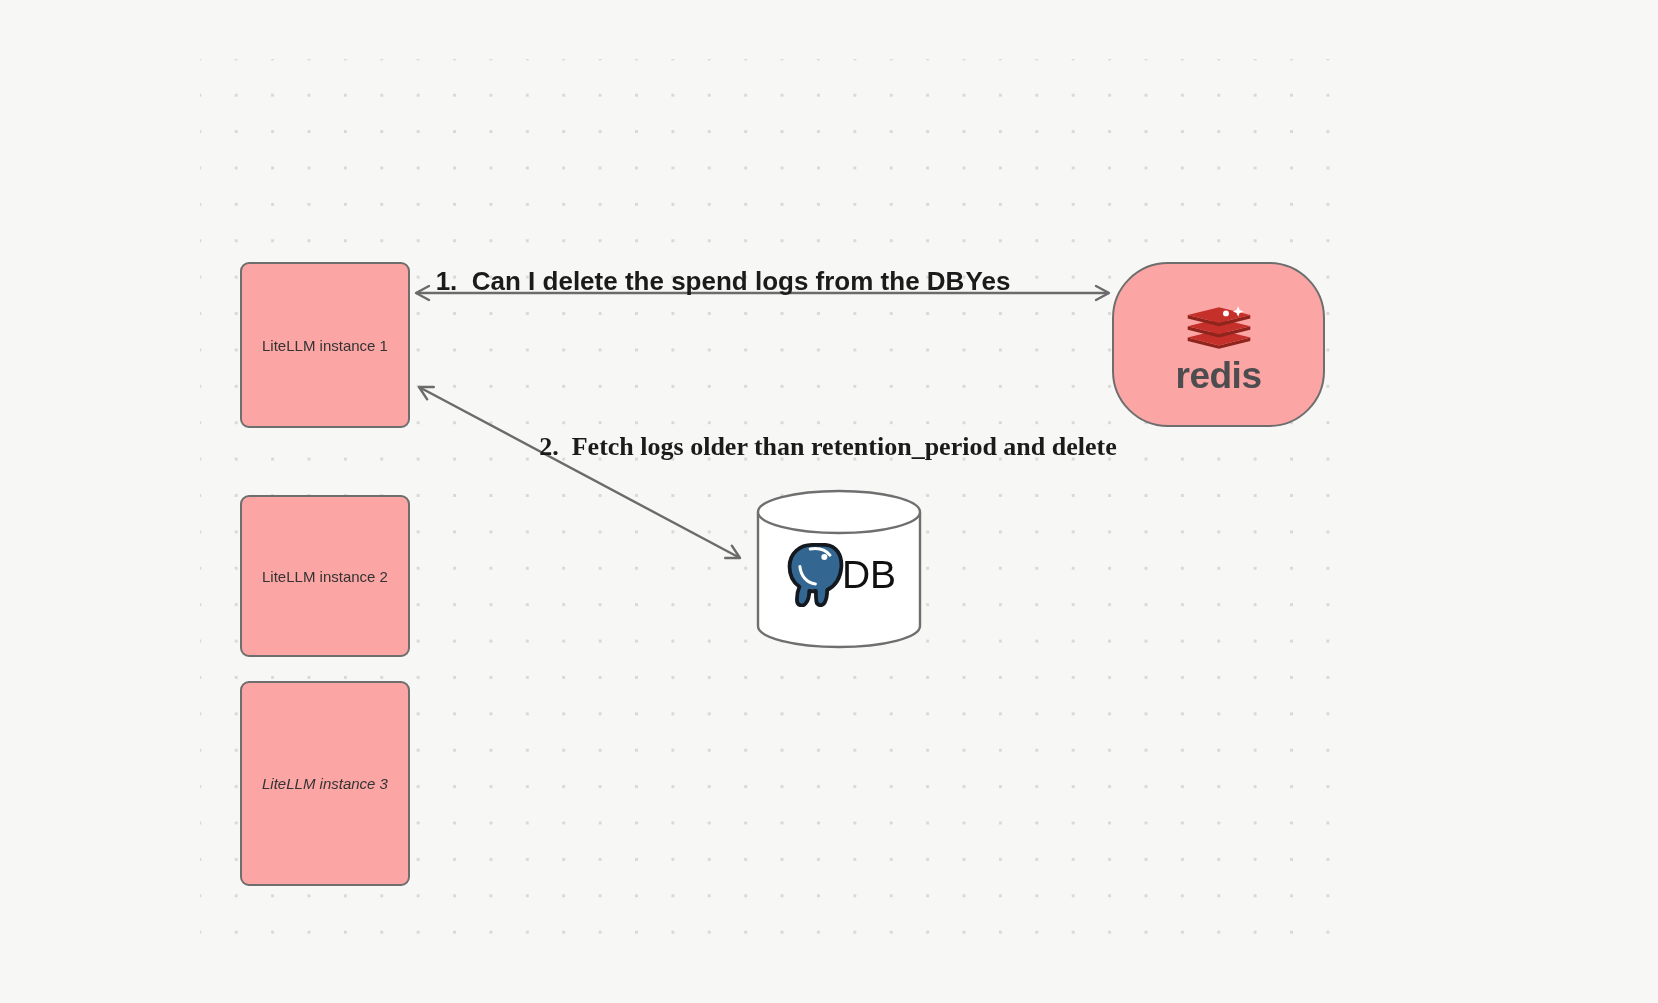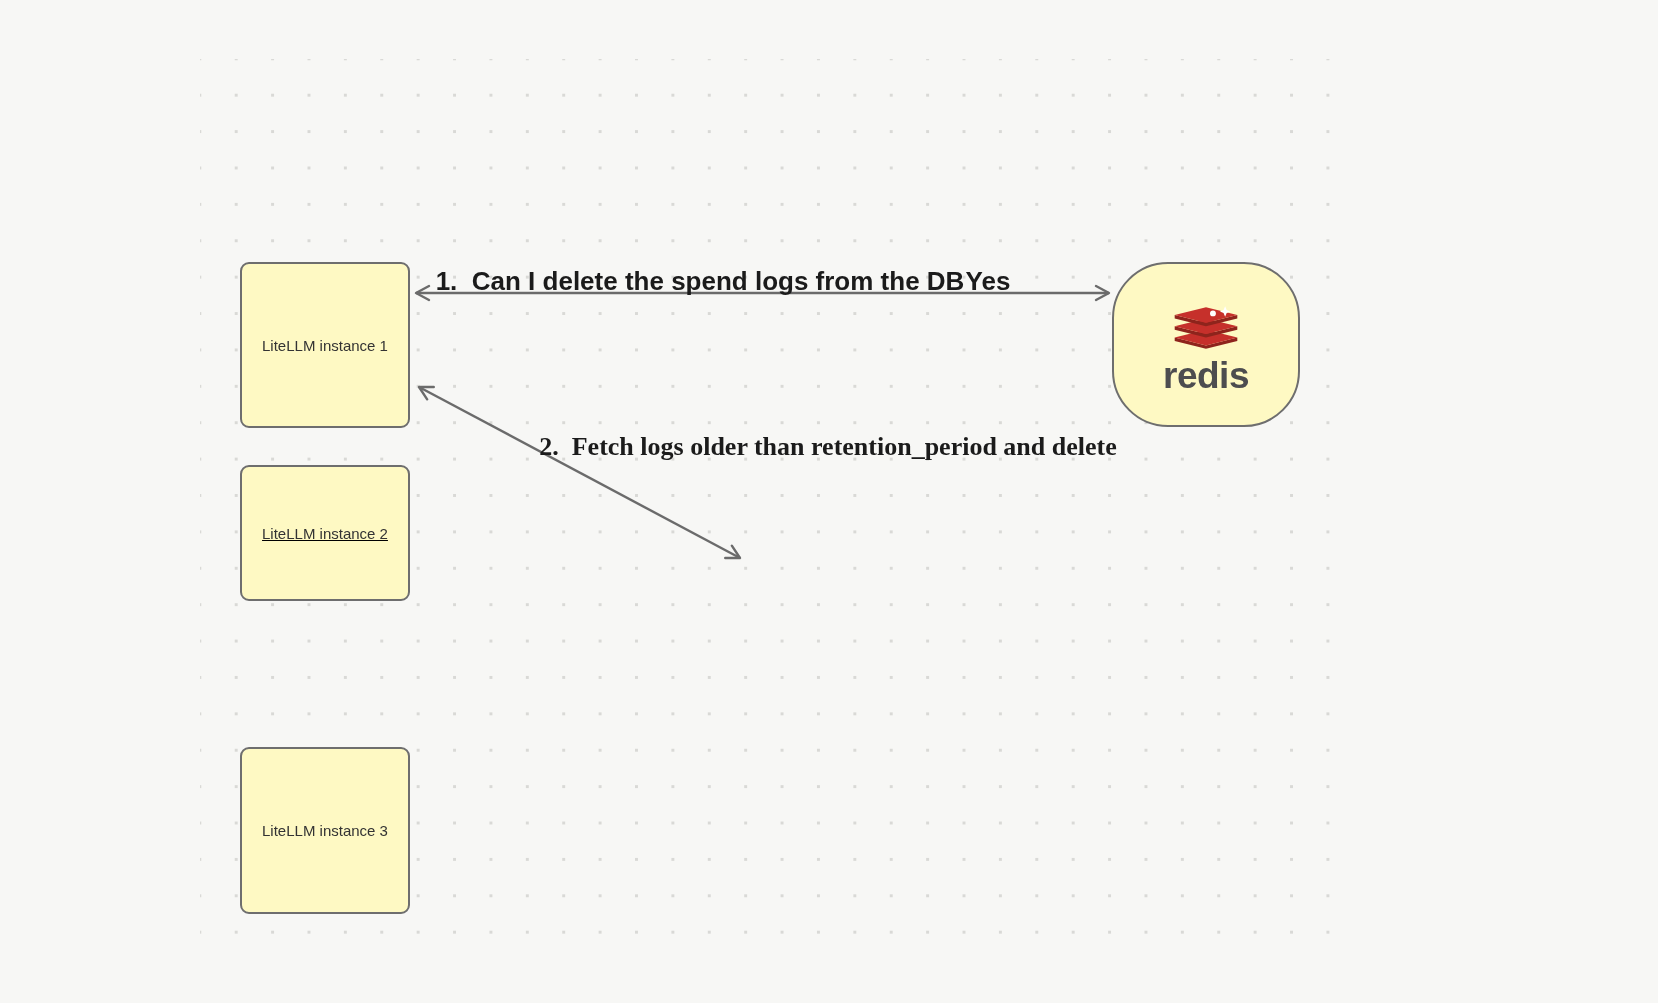--- a/index.html
+++ b/index.html
@@ -23,44 +23,44 @@
     background-position: 18px 18px;
   }
   .edges-svg {
     position: absolute;
     left: 0; top: 0;
     width: 1658px; height: 1003px;
     pointer-events: none;
   }
   .node {
     position: absolute;
-    background: #fef9c3;
+    background: #fca5a5;
     border: 2px solid #6e6e6e;
     box-sizing: border-box;
   }
   .instance-node {
     left: 240px;
     width: 170px;
     height: 166px;
     border-radius: 9px;
     display: flex;
     align-items: center;
     justify-content: center;
   }
   .instance-label {
     font-size: 15px;
     color: #333333;
     text-align: center;
   }
   #inst1 { top: 262px; }
-  #inst2 { top: 465px; height: 136px; text-decoration: underline; }
-  #inst3 { top: 747px; height: 167px; }
+  #inst2 { top: 495px; height: 162px; }
+  #inst3 { top: 681px; height: 205px; font-style: italic; }
   .redis-node {
     left: 1112px; top: 262px;
-    width: 188px; height: 165px;
+    width: 213px; height: 165px;
     border-radius: 56px;
     display: flex;
     flex-direction: column;
     align-items: center;
     justify-content: center;
     padding-top: 6px;
   }
   .redis-wordmark {
     font-size: 37px;
     font-weight: 600;
@@ -148,20 +148,35 @@
       <g>
         <path d="M14 9 L14 13 L50 22 L86 13 L86 9 L50 18 Z" fill="#8e241c"></path>
         <path d="M50 0 L86 9 L50 18 L14 9 Z" fill="#c6302b"></path>
       </g>
       <circle cx="58" cy="7.2" r="3.4" fill="#ffffff"></circle>
       <path d="M72 -1 L73.8 3.2 L78 5 L73.8 6.8 L72 11 L70.2 6.8 L66 5 L70.2 3.2 Z" fill="#ffffff"></path>
     </svg>
     <div class="redis-wordmark">redis</div>
   </div>
 
+  <div class="db-node">
+    <svg class="db-cylinder" width="166" height="162" viewBox="0 0 166 162" xmlns="http://www.w3.org/2000/svg">
+      <path d="M2 23 L2 137 A81 21 0 0 0 164 137 L164 23" fill="#ffffff" stroke="#6f6f6f" stroke-width="2.4"></path>
+      <ellipse cx="83" cy="23" rx="81" ry="21" fill="#ffffff" stroke="#6f6f6f" stroke-width="2.4"></ellipse>
+    </svg>
+    <div class="db-content">
+      <svg width="64" height="66" viewBox="0 0 68 70" xmlns="http://www.w3.org/2000/svg">
+        <path d="M46 4 C58 5 64 15 63 28 C62 40 56 48 48 52 C48 56 47.5 62 45 66 C42.5 69.5 37 68.5 36.5 64 C36 60 36 56 36 53 C34 53.5 31 53.5 29 53 C29 57 28 63 25 66.5 C22 70 16.5 68.5 16 64 C15.5 58 17 52 18.5 48.5 C12 44 8 36 8 27 C8 13 19 3.5 33 4 Z" fill="#336791" stroke="#14181f" stroke-width="4" stroke-linejoin="round"></path>
+        <path d="M30 8.5 C38 7 46 9 51 15" stroke="#ffffff" stroke-width="3.2" fill="none" stroke-linecap="round"></path>
+        <circle cx="45" cy="17" r="3.2" fill="#ffffff"></circle>
+        <path d="M19 27 C20 37 26 44.5 35.5 45.5" stroke="#ffffff" stroke-width="3.2" fill="none" stroke-linecap="round"></path>
+      </svg>
+      <span class="db-label">DB</span>
+    </div>
+  </div>
 
   <div class="edge-label" id="edge-label-1">1.  Can I delete the spend logs from the DB</div>
 
   <div class="edge-label" id="edge-label-yes">Yes</div>
 
   <div class="edge-label" id="edge-label-2">2.  Fetch logs older than retention_period and delete</div>
 
 </div>
 
 </body></html>

